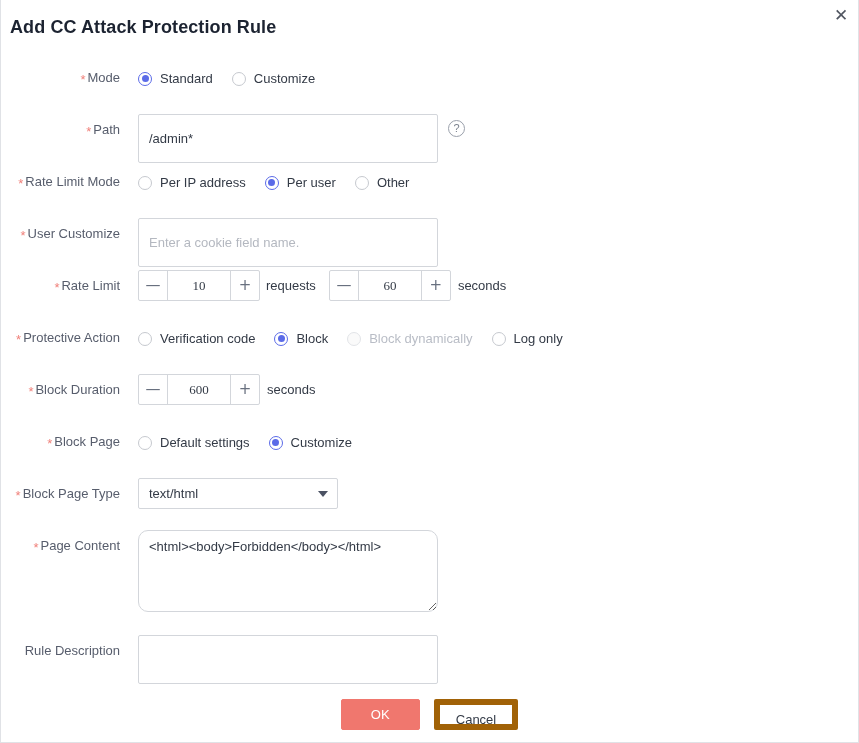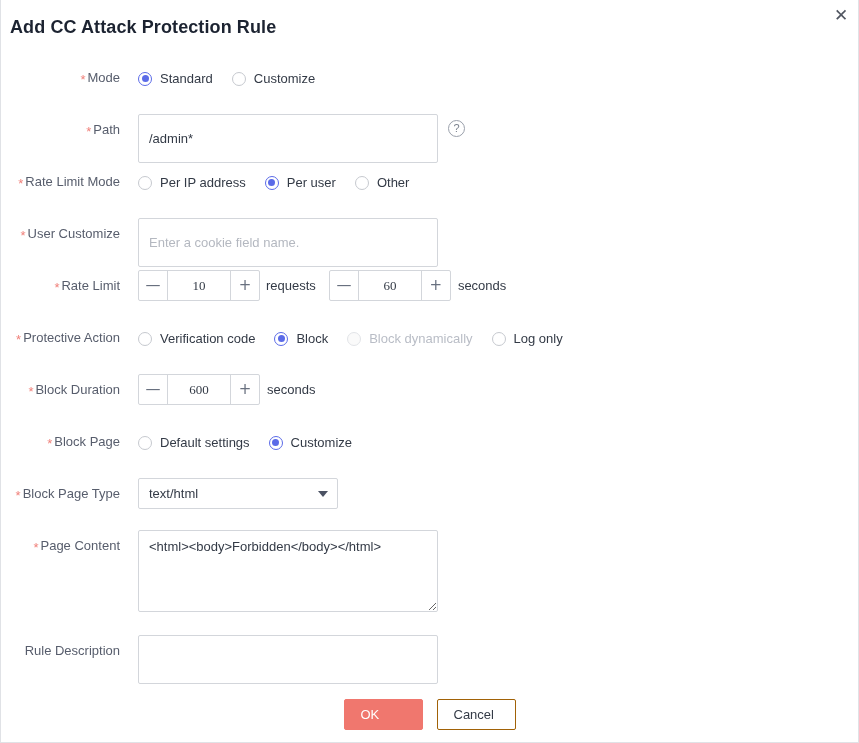--- a/index.html
+++ b/index.html
@@ -227,21 +227,21 @@
     border-left: 5px solid transparent;
     border-right: 5px solid transparent;
     border-top: 6px solid #4b5263;
     pointer-events: none;
   }
 
   
   .page-content-ta {
     width: 300px; height: 82px;
     border: 1px solid #d3d6db;
-    border-radius: 2px;
+    border-radius: 10px;
     font-family: "Liberation Sans", sans-serif;
     font-size: 13px;
     color: #333a46;
     padding: 7px 10px;
     outline: none;
     resize: vertical;
     line-height: 1.4;
   }
 
   
@@ -257,30 +257,30 @@
   }
   .btn {
     height: 31px;
     min-width: 79px;
     border-radius: 2px;
     font-family: "Liberation Sans", sans-serif;
     font-size: 13px;
     cursor: pointer;
     padding: 0 16px;
     line-height: 29px;
-    text-align: left;
+    text-align: center;
   }
   .btn-primary {
     background: #f0776e;
     border: 1px solid #f0776e;
     color: #ffffff;
   }
   .btn-default {
     background: #fff;
-    border: 1px solid #a16207;
+    border: 6px solid #a16207;
     color: #333a46;
   }
 </style>
 </head>
 <body>
 
 <div class="dialog">
 
   <div class="close-btn">✕</div>
 

